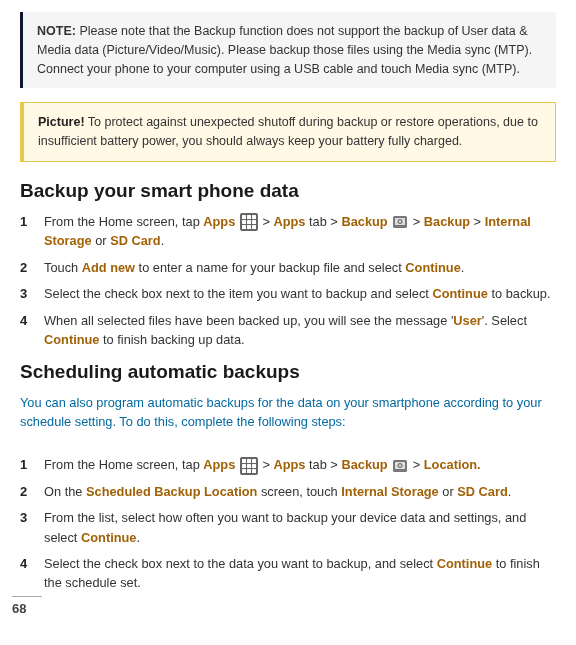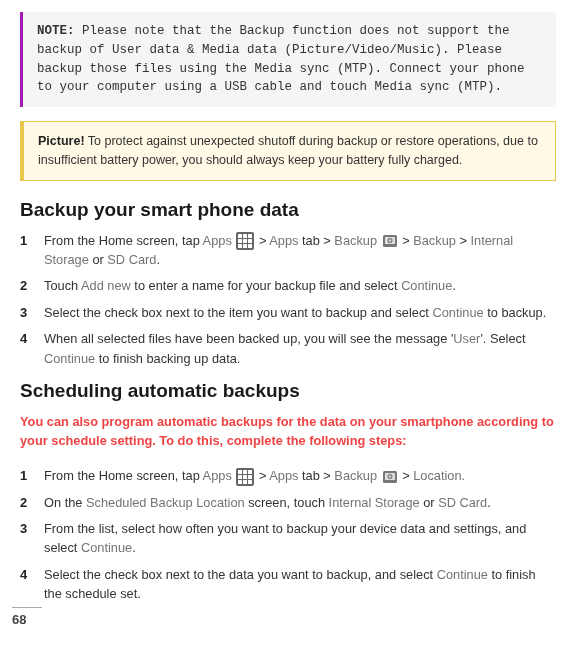--- a/index.html
+++ b/index.html
@@ -13,27 +13,26 @@
       padding: 0;
     }
 
     .page {
       padding: 12px 20px 20px 20px;
       position: relative;
     }
 
     .note-box {
       background: #f5f5f5;
-      border-left: 3px solid #a21caf;
+      border-left: 3px solid #0f172a;
       padding: 10px 14px;
       margin-bottom: 14px;
       font-size: 12.5px;
       line-height: 1.5;
       color: #333;
-      font-family: Liberation Mono, monospace;
     }
 
     .warning-box {
       background: #fff9e6;
       border: 1.5px solid #e8c84a;
       border-left: 4px solid #e8c84a;
       padding: 10px 14px;
       margin-bottom: 18px;
       font-size: 12.5px;
       line-height: 1.5;
@@ -74,22 +73,22 @@
       min-width: 18px;
       margin-right: 6px;
       font-size: 13px;
     }
 
     .step-text {
       flex: 1;
     }
 
     .step-text b {
-      font-weight: normal;
-      color: #737373;
+      font-weight: bold;
+      color: #a16207;
     }
 
     .icon-grid {
       display: inline-grid;
       grid-template-columns: repeat(3,4px);
       grid-template-rows: repeat(3,4px);
       gap: 1px;
       background: #666;
       border-radius: 2px;
       padding: 2px;
@@ -119,23 +118,22 @@
       height: 16px;
     }
 
     .scheduling-section {
       margin-top: 4px;
     }
 
     .scheduling-intro {
       font-size: 12.8px;
       line-height: 1.5;
-      color: #ef4444;
-      margin-bottom: 16px;
-      font-weight: bold;
+      color: #0369a1;
+      margin-bottom: 24px;
     }
 
     .page-footer {
       position: absolute;
       bottom: 8px;
       left: 12px;
       font-size: 13px;
       font-weight: bold;
       color: #444;
       border-top: 1.5px solid #aaa;

